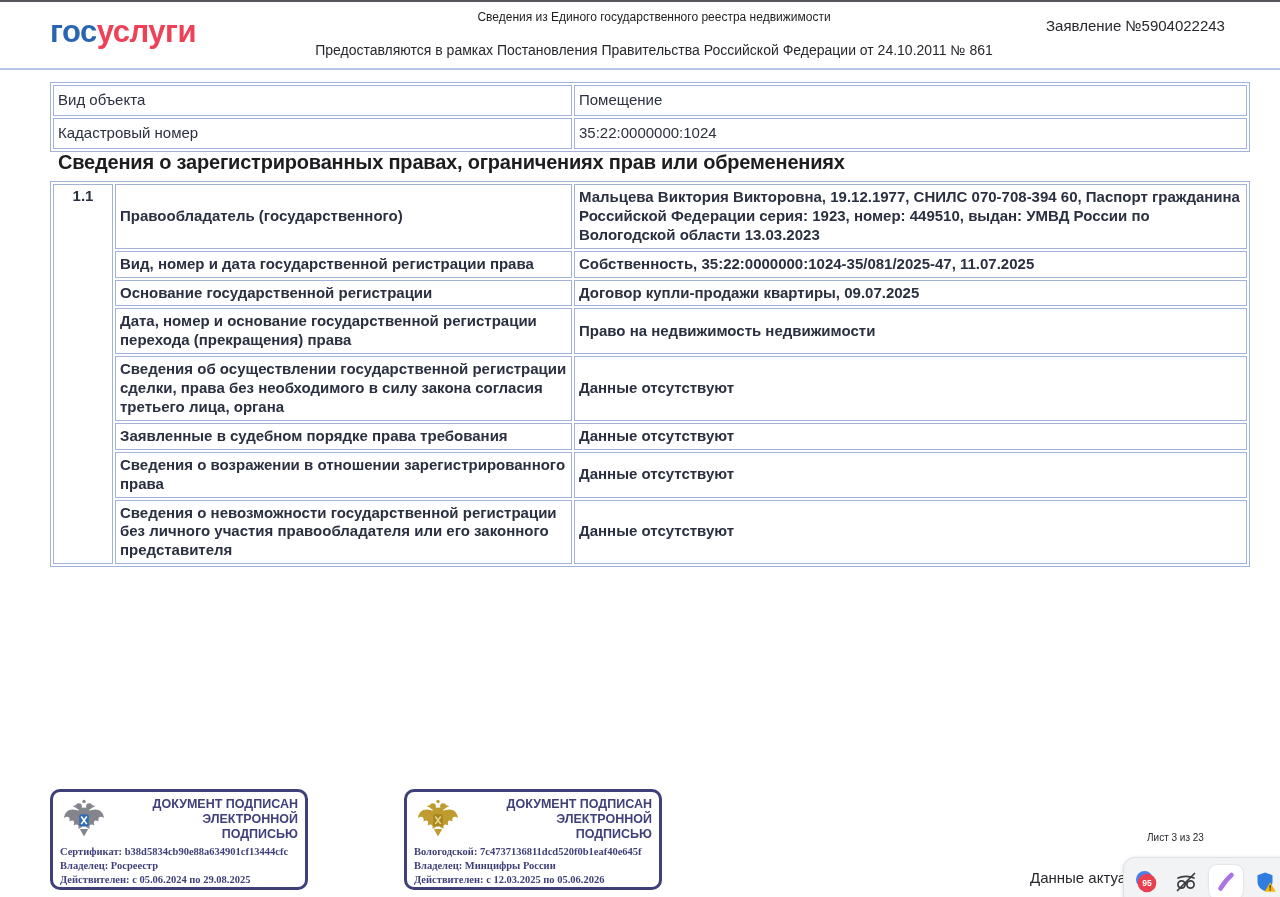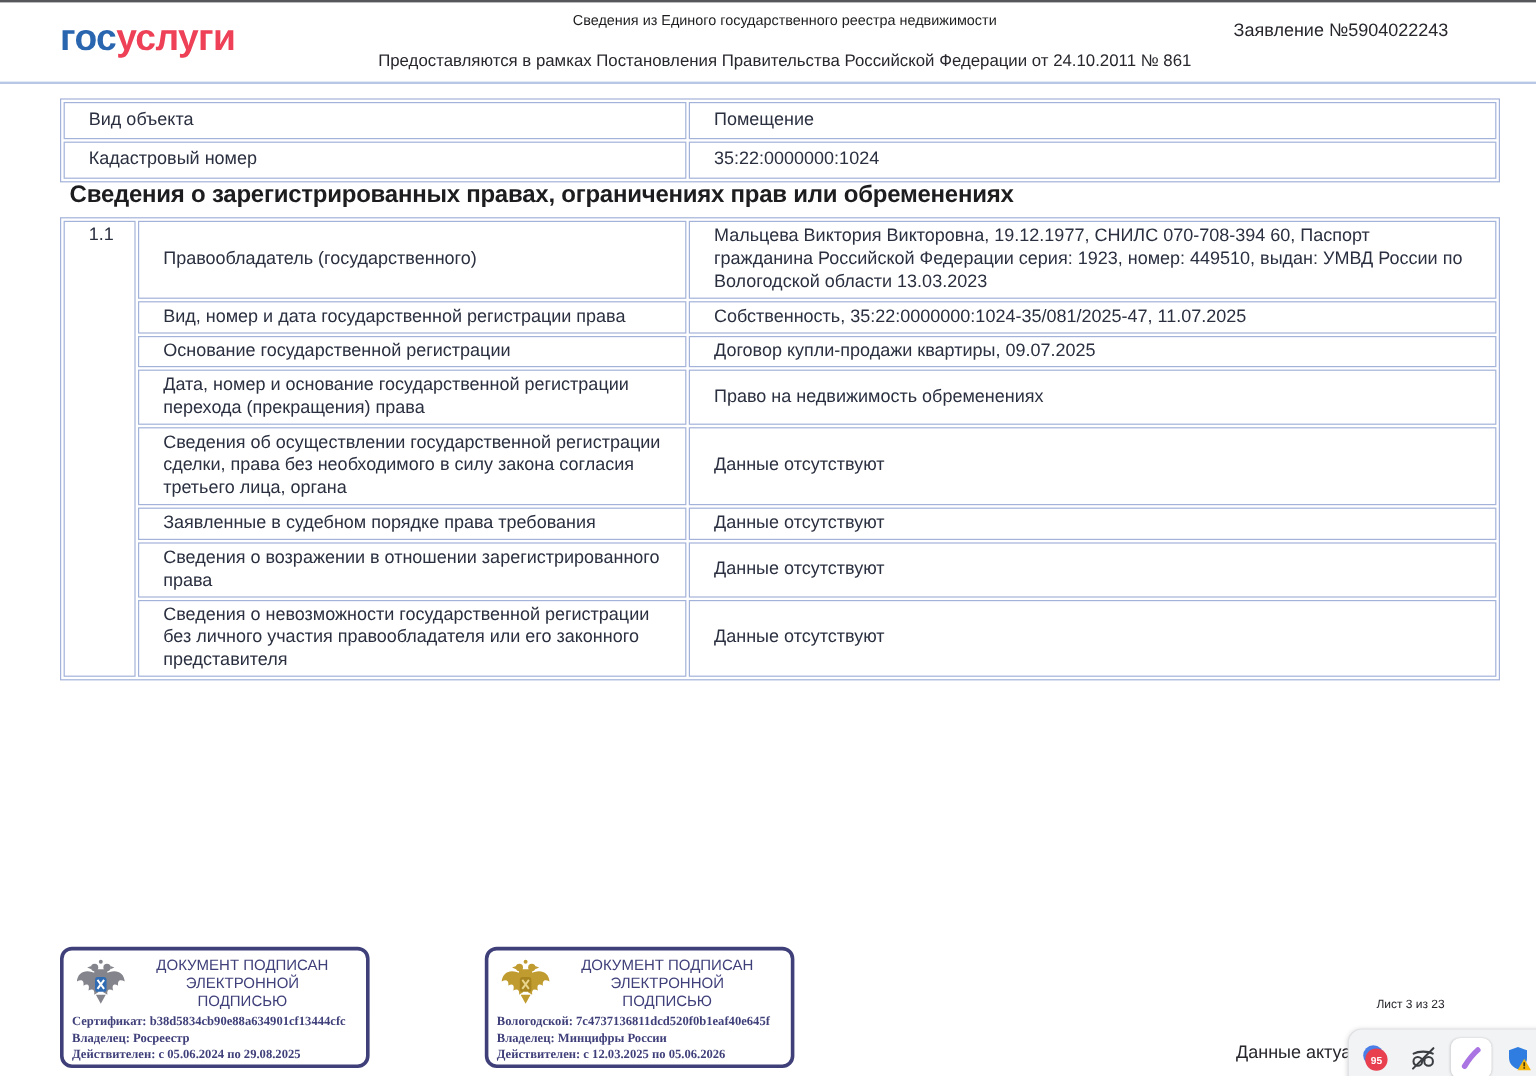--- a/index.html
+++ b/index.html
@@ -11,45 +11,45 @@
   .top-edge{position:absolute;top:0;left:0;width:100%;height:2px;background:#56575b;}
 
   
   .header{position:absolute;top:10px;left:50px;right:37px;display:flex;align-items:flex-start;}
   .logo{width:230px;font-size:31px;font-weight:bold;letter-spacing:-0.5px;padding-top:4px;white-space:nowrap;}
   .logo-blue{color:#2a66b0;margin-top:39px;}
   .logo-red{color:#ee4056;}
   .header-center{flex:1;text-align:center;}
   .doc-title{font-size:12px;font-weight:normal;color:#1d1d20;}
   .doc-subtitle{font-size:14px;color:#27272d;margin-top:18px;}
-  .application-number{width:215px;text-align:left;font-size:15px;padding-top:7px;color:#27272d;white-space:nowrap;}
+  .application-number{width:215px;text-align:center;font-size:15px;padding-top:7px;color:#27272d;white-space:nowrap;}
   .header-divider{position:absolute;top:68px;left:0;width:100%;height:2px;background:#b8c7e6;}
 
   
   .doc-table{
     position:absolute;left:50px;width:1200px;table-layout:fixed;
     border-collapse:separate;border-spacing:2px;border:1px solid #a3b2d9;
     font-size:15px;color:#2b3040;
   }
-  .doc-table td{border:1px solid #a3b2d9;padding:3px 20px;line-height:1.26;vertical-align:middle;overflow:hidden;}
+  .doc-table td{border:1px solid #a3b2d9;padding:3px 4px;line-height:1.26;vertical-align:middle;overflow:hidden;}
   .object-table{top:82px;}
   .object-table td{height:23px;}
-  .rights-table{top:181px;}
+  .rights-table{top:181px;font-weight:bold;}
   .rights-table td.idx{vertical-align:top;text-align:center;padding-top:2px;}
   .section-heading{position:absolute;top:151px;left:58px;margin:0;font-size:20px;font-weight:bold;color:#1d1d20;letter-spacing:-0.2px;white-space:nowrap;}
 
   
   .stamp{
     position:absolute;top:789px;width:238px;height:86px;background:#fff;
     border:3px solid #3f3f7a;border-radius:10px;color:#3f3f7a;padding:5px 7px 4px 7px;
   }
   .stamp-1{left:50px;}
   .stamp-2{left:404px;}
   .stamp-top{display:flex;align-items:center;}
-  .stamp-title{flex:1;text-align:center;font-weight:normal;font-size:12.5px;line-height:1.2;}
+  .stamp-title{flex:1;text-align:right;font-weight:bold;font-size:12.5px;line-height:1.2;}
   .stamp-meta{font-size:10.5px;font-weight:bold;line-height:1.32;margin-top:3px;white-space:nowrap;font-family:Liberation Serif, serif;}
   .emblem{flex:0 0 auto;margin-left:2px;}
   .eagle-gray{fill:#84858c;}
   .eagle-gold{fill:#bf9b30;}
 
   
   .page-indicator{position:absolute;top:832px;left:1147px;font-size:10px;color:#27272d;white-space:nowrap;z-index:1;}
   .actuality{position:absolute;top:869px;left:1030px;font-size:15px;color:#27272d;white-space:nowrap;z-index:1;}
 
   
@@ -114,21 +114,21 @@
       <tr>
         <td>Вид, номер и дата  государственной регистрации права</td>
         <td>Собственность, 35:22:0000000:1024-35/081/2025-47, 11.07.2025</td>
       </tr>
       <tr>
         <td>Основание государственной регистрации</td>
         <td>Договор купли-продажи квартиры, 09.07.2025</td>
       </tr>
       <tr>
         <td>Дата, номер и основание государственной регистрации перехода (прекращения) права</td>
-        <td>Право на недвижимость обременениях</td>
+        <td>Право на недвижимость недвижимости</td>
       </tr>
       <tr>
         <td>Сведения об осуществлении государственной регистрации сделки, права без необходимого в силу закона согласия третьего лица, органа</td>
         <td>Данные отсутствуют</td>
       </tr>
       <tr>
         <td>Заявленные в судебном порядке права требования</td>
         <td>Данные отсутствуют</td>
       </tr>
       <tr>

